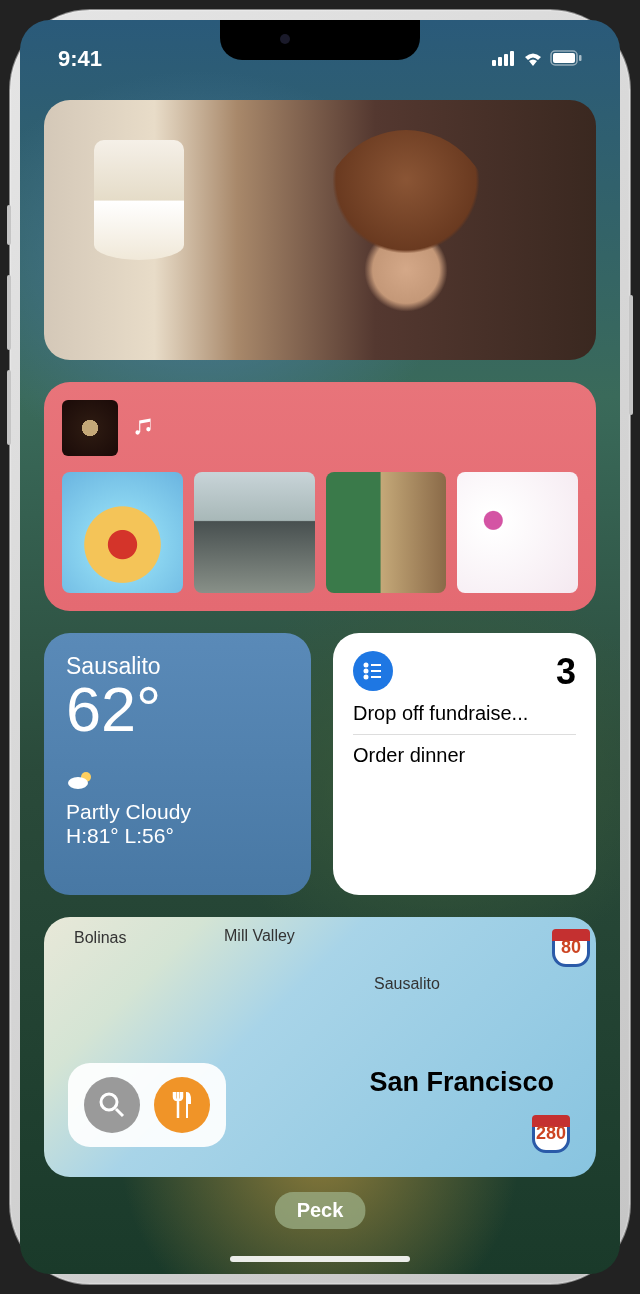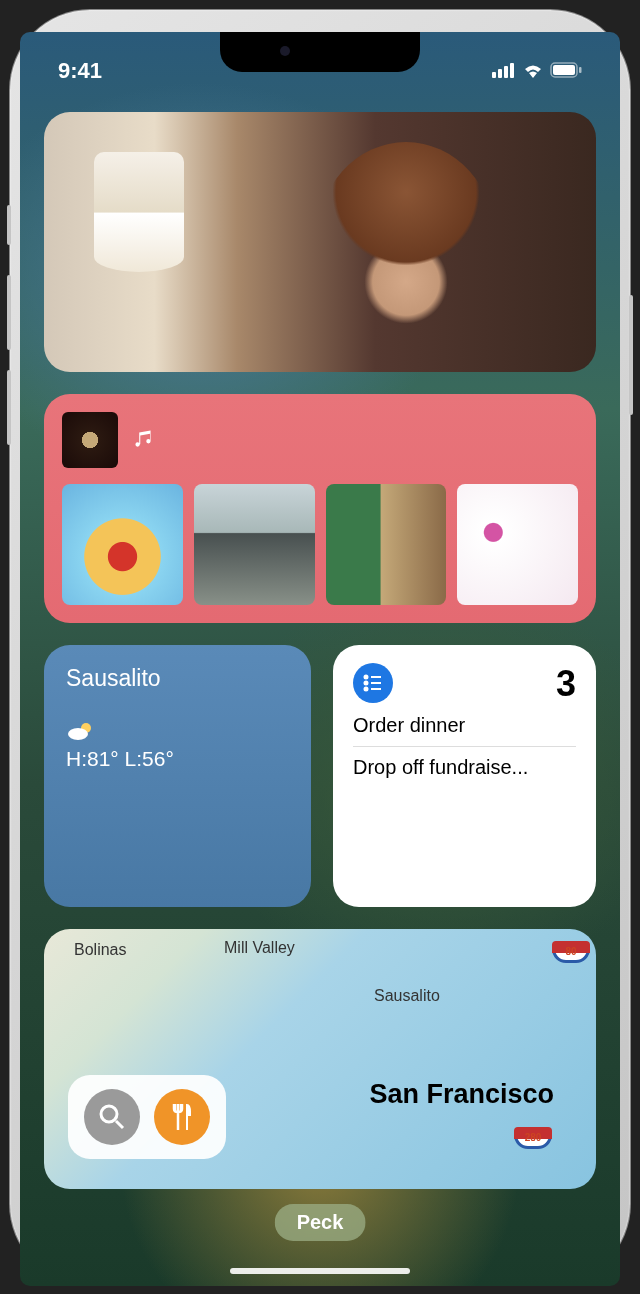--- a/index.html
+++ b/index.html
@@ -15,24 +15,23 @@
       box-shadow: 0 0 0 1px #888, inset 0 0 2px #fff;
     }
     
     .phone-screen {
       width: 100%;
       height: 100%;
       background: radial-gradient(ellipse 500px 400px at 30% 20%, #4a7a9a 0%, transparent 50%),
                   radial-gradient(ellipse 600px 500px at 70% 60%, #3a5a3a 0%, transparent 40%),
                   radial-gradient(ellipse 400px 400px at 50% 90%, #8a7a3a 0%, transparent 50%),
                   linear-gradient(180deg, #2a5a7a 0%, #3a6a5a 30%, #2a4a3a 60%, #1a3a2a 100%);
-      border-radius: 10px;
+      border-radius: 30px;
       overflow: hidden;
       position: relative;
-      margin-top: 12px;
     }
     
     .notch {
       position: absolute;
       top: 0;
       left: 50%;
       transform: translateX(-50%);
       width: 200px;
       height: 40px;
       background: #000;
@@ -164,26 +163,26 @@
       gap: 14px;
     }
     .map-btn {
       width: 56px; height: 56px; border-radius: 50%;
       display: flex; align-items: center; justify-content: center;
     }
     .map-btn.search { background: #9a9a9a; }
     .map-btn.food { background: #f09428; }
     .hwy-shield {
       position: absolute;
-      width: 38px; height: 22px;
+      width: 38px; height: 38px;
       background: #fff;
       border: 3px solid #2a5aa8;
       border-radius: 6px 6px 14px 14px;
       display: flex; align-items: center; justify-content: center;
-      font-size: 10px; font-weight: 700; color: #c42;
+      font-size: 18px; font-weight: 700; color: #c42;
     }
     .hwy-shield::before { content:''; position:absolute; top:-3px; left:-3px; right:-3px; height:12px; background:#c43030; border-radius: 4px 4px 0 0; }
     
     .edit-pill {
       position: absolute;
       bottom: 45px;
       left: 50%;
       transform: translateX(-50%);
       background: rgba(160,180,140,0.7);
       backdrop-filter: blur(10px);
@@ -268,57 +267,59 @@
           <div class="album-thumb a1"></div>
           <div class="album-thumb a2"></div>
           <div class="album-thumb a3"></div>
           <div class="album-thumb a4"></div>
         </div>
       </div>
 
       <div class="row-2">
         <div class="weather-widget">
           <div class="weather-city">Sausalito</div>
+          <div class="weather-temp">62°</div>
           <div class="weather-icon-row">
             <svg width="30" height="22" viewBox="0 0 30 22">
                 <circle cx="20" cy="8" r="5" fill="#ffd060"></circle>
                 <ellipse cx="12" cy="14" rx="10" ry="6" fill="#fff"></ellipse>
               </svg>
           </div>
+          <div class="weather-desc">Partly Cloudy</div>
           <div class="weather-hl">H:81° L:56°</div>
         </div>
 
         <div class="reminders-widget">
           <div class="rem-header">
             <div class="rem-icon">
               <svg width="22" height="22" viewBox="0 0 22 22" fill="none" stroke="#fff" stroke-width="2">
                   <circle cx="4" cy="5" r="1.5" fill="#fff"></circle>
                   <line x1="9" y1="5" x2="19" y2="5"></line>
                   <circle cx="4" cy="11" r="1.5" fill="#fff"></circle>
                   <line x1="9" y1="11" x2="19" y2="11"></line>
                   <circle cx="4" cy="17" r="1.5" fill="#fff"></circle>
                   <line x1="9" y1="17" x2="19" y2="17"></line>
                 </svg>
             </div>
             <div class="rem-count">3</div>
           </div>
+          <div class="rem-item">Drop off fundraise...</div>
           <div class="rem-item">Order dinner</div>
-          <div class="rem-item">Drop off fundraise...</div>
         </div>
       </div>
 
       <div class="widget map-widget">
         <span class="map-label" style="left:30px; top:12px;">Bolinas</span>
         <span class="map-label" style="left:180px; top:10px;">Mill Valley</span>
         <span class="map-label" style="left:330px; top:58px;">Sausalito</span>
         <span class="map-label map-city-main" style="right:42px; top:150px;">San Francisco</span>
         <div class="hwy-shield" style="right:6px; top:12px;">
             <span style="position:relative;z-index:1">80</span>
           </div>
-        <div class="hwy-shield" style="right:44px; top:198px;">
+        <div class="hwy-shield" style="right:26px; top:198px;">
             <span style="position:relative;z-index:1">280</span>
           </div>
         <div class="map-search-pill">
           <div class="map-btn search">
             <svg width="30" height="30" viewBox="0 0 30 30" fill="none" stroke="#fff" stroke-width="3">
                 <circle cx="12" cy="12" r="8"></circle>
                 <line x1="19" y1="19" x2="26" y2="26"></line>
               </svg>
           </div>
           <div class="map-btn food">

